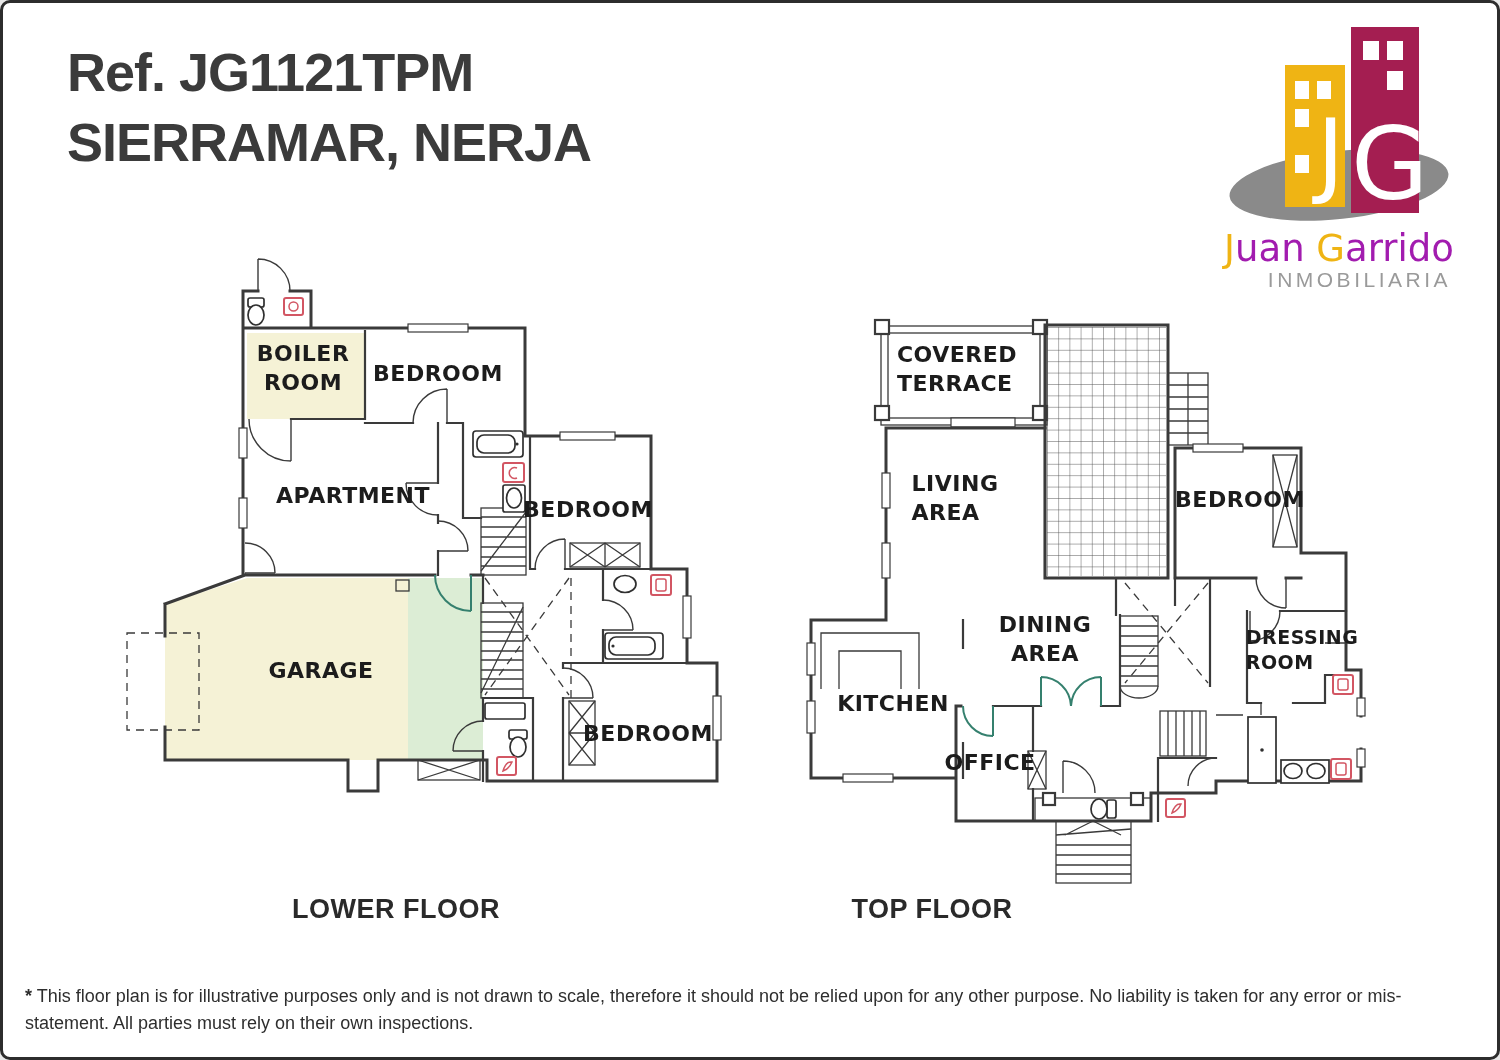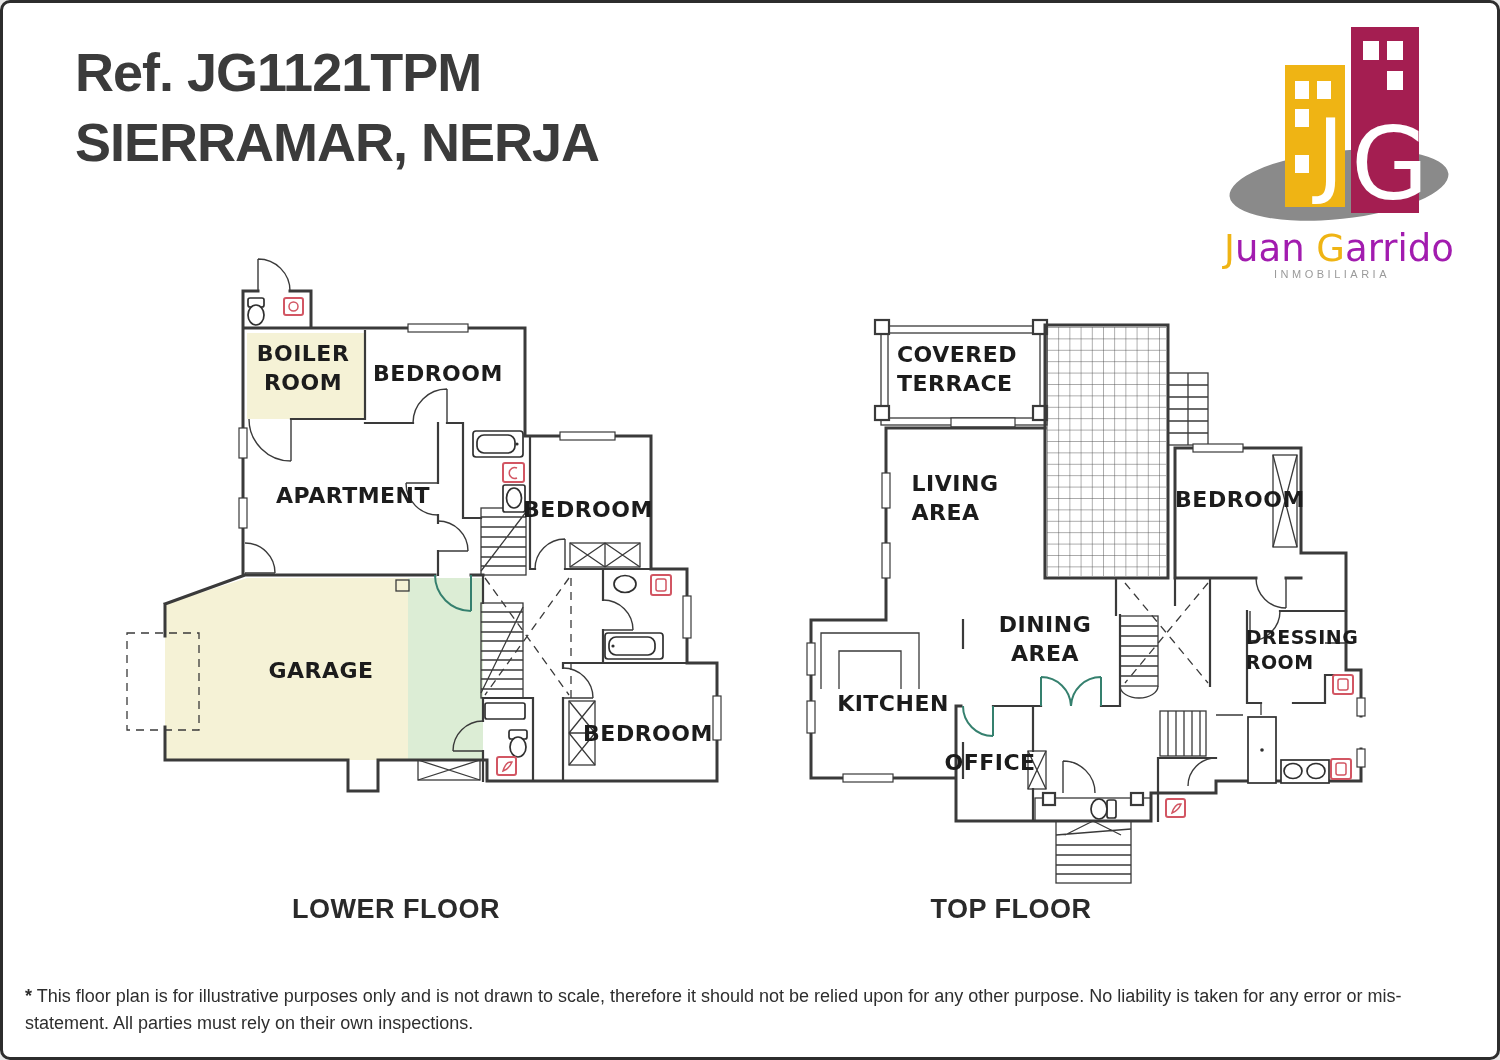--- a/index.html
+++ b/index.html
@@ -1,28 +1,28 @@
 <!DOCTYPE html>
 <html><head>
 <meta charset="utf-8">
 <style>
   html,body{margin:0;padding:0;background:#e8e8e8;}
   .page{position:relative;width:1500px;height:1060px;background:#ffffff;border:3px solid #2d2d2d;border-radius:10px;box-sizing:border-box;overflow:hidden;font-family:"Liberation Sans",sans-serif;}
   .title-block{position:absolute;left:64px;top:34px;color:#3b3b3b;font-weight:bold;letter-spacing:-1px;}
-  .title-line{font-size:54px;line-height:70px;white-space:nowrap;margin-left:8px;}
+  .title-line{font-size:54px;line-height:70px;white-space:nowrap;}
   .plan-svg{position:absolute;left:0;top:0;width:1500px;height:1060px;}
   .room-label{position:absolute;transform:translate(-50%,-50%);font-family:"DejaVu Sans",sans-serif;font-weight:bold;font-size:22px;letter-spacing:.5px;color:#1c1c1c;white-space:pre-line;text-align:center;line-height:1.3;}
   .left-align{text-align:left;}
   .small-label{font-size:19px;}
   .floor-title{position:absolute;transform:translate(-50%,-50%);font-family:Liberation Sans, sans-serif;font-weight:bold;font-size:27px;letter-spacing:.5px;color:#2a2a2a;white-space:nowrap;}
   .logo-wrap{position:absolute;left:1210px;top:14px;width:252px;}
   .brand-name{font-family:"DejaVu Sans",sans-serif;font-size:37px;text-align:center;margin-top:-6px;letter-spacing:0px;white-space:nowrap;}
   .brand-yellow{color:#EFB414;}
   .brand-magenta{color:#a21caf;}
-  .brand-sub{font-family:"Liberation Sans",sans-serif;font-size:11px;letter-spacing:3.5px;color:#9a9a9a;text-align:center;padding-right:14px;margin-top:-2px;}
+  .brand-sub{font-family:"Liberation Sans",sans-serif;font-size:21px;letter-spacing:3.5px;color:#9a9a9a;text-align:right;padding-right:14px;margin-top:-2px;}
   .disclaimer{position:absolute;left:22px;top:980px;width:1456px;font-size:18px;line-height:1.5;color:#2e2e2e;}
   
   .w{stroke:#3a3a3a;stroke-width:3;fill:none;stroke-linecap:square;}
   .w2{stroke:#3a3a3a;stroke-width:2.2;fill:none;stroke-linecap:square;}
   .thin{stroke:#3a3a3a;stroke-width:1.3;fill:none;}
   .door{stroke:#3a3a3a;stroke-width:1.4;fill:none;}
   .tdoor{stroke:#35806E;stroke-width:2;fill:none;}
   .dash{stroke:#3a3a3a;stroke-width:1.3;fill:none;stroke-dasharray:8 6;}
   .fix{stroke:#2f2f2f;stroke-width:1.7;fill:#ffffff;}
   .red{stroke:#D25663;stroke-width:2;fill:#ffffff;}
@@ -322,17 +322,17 @@
 AREA</div>
   <div class="room-label" style="left:1237px;top:497px;">BEDROOM</div>
   <div class="room-label" style="left:1042px;top:637px;">DINING
 AREA</div>
   <div class="room-label" style="left:890px;top:701px;">KITCHEN</div>
   <div class="room-label left-align small-label" style="left:1299px;top:647px;">DRESSING
 ROOM</div>
   <div class="room-label" style="left:987px;top:760px;">OFFICE</div>
 
   <div class="floor-title" style="left:393px;top:906px;">LOWER FLOOR</div>
-  <div class="floor-title" style="left:1008px;top:906px;">TOP FLOOR</div>
+  <div class="floor-title" style="left:929px;top:906px;">TOP FLOOR</div>
 
   <div class="disclaimer"><b>*</b> <span>This floor plan is for illustrative purposes only and is not drawn to scale, therefore it should not be relied upon for any other purpose. No liability is taken for any error or mis-statement. All parties must rely on their own inspections.</span></div>
 
 </div>
 
 </body></html>

